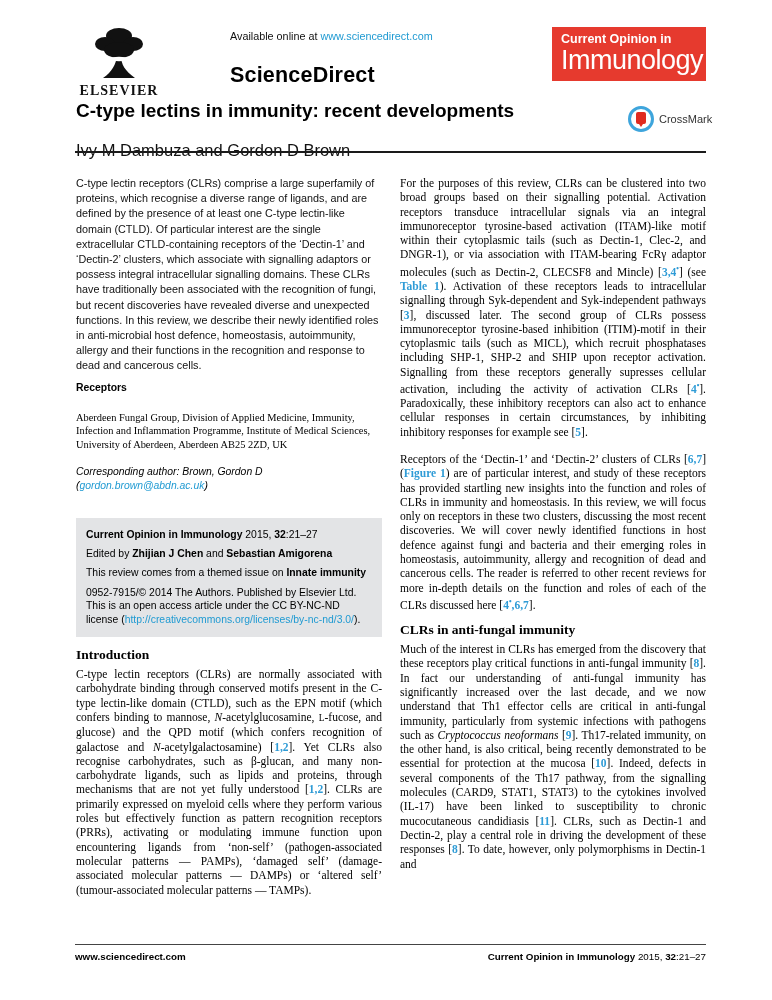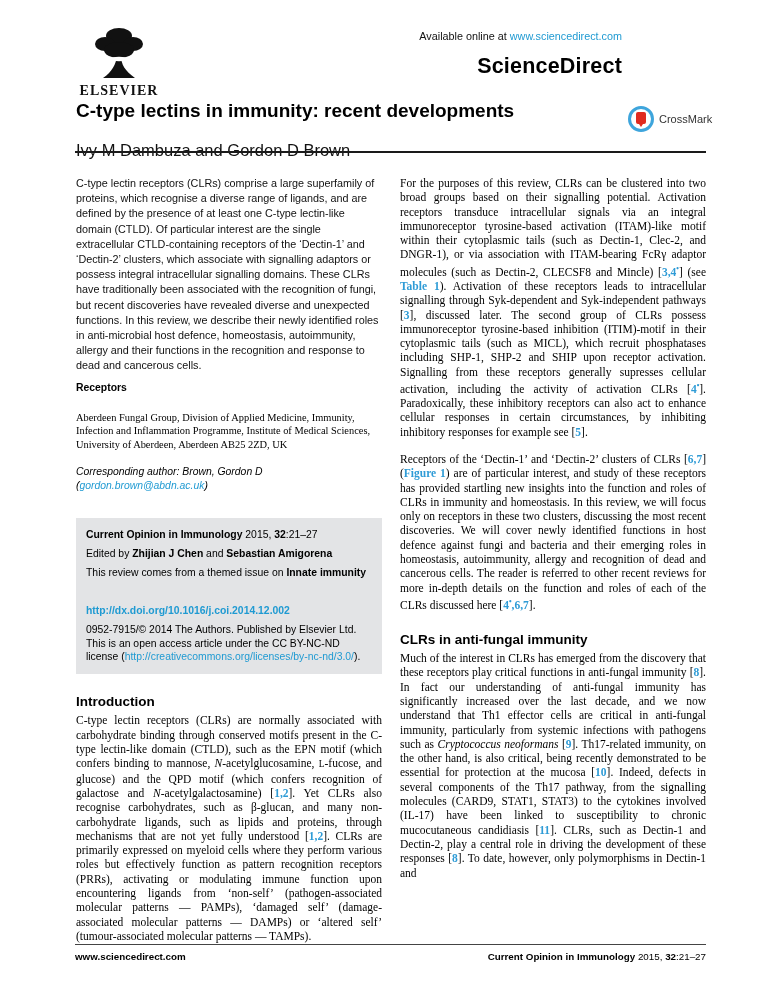--- a/index.html
+++ b/index.html
@@ -4,24 +4,24 @@
 <style>
   * { margin:0; padding:0; box-sizing:border-box; }
   body { background:#888; font-family:"Liberation Sans", sans-serif; }
   .page { position:relative; width:772px; height:1000px; background:#ffffff; margin:0 auto; overflow:hidden; }
 
   
   .elsevier { position:absolute; left:64px; top:26px; width:110px; text-align:center; color:#111; }
   .elsevier svg { display:block; margin:0 auto; }
   .elsevier-text { font-family:"Liberation Serif", serif; font-weight:700; font-size:14px; letter-spacing:1px; margin-top:1px; }
 
-  .center-head { position:absolute; left:230px; top:30px; width:392px; text-align:right; }
+  .center-head { position:absolute; left:230px; top:30px; width:392px; text-align:left; }
   .avail { font-size:10.8px; color:#111; }
   .avail a { color:#1f9ad2; text-decoration:none; }
-  .sd-logo { font-size:21.5px; font-weight:700; color:#000; margin-top:12px; letter-spacing:0.2px; }
+  .sd-logo { font-size:21.5px; font-weight:700; color:#000; margin-top:21px; letter-spacing:0.2px; }
 
   .badge { position:absolute; left:552px; top:27px; width:154px; height:54px; background:#e63a2e; color:#fff; padding:5px 8px 4px 9px; }
   .badge-line1 { font-size:12.5px; font-weight:700; }
   .badge-line2 { font-size:27px; font-weight:400; letter-spacing:-0.5px; line-height:28px; }
 
   .title-block { position:absolute; left:76px; top:100px; width:560px; }
   .title-block h1 { font-size:19px; font-weight:700; color:#000; }
   .authors { font-size:16.5px; color:#111; margin-top:19px; }
 
   .crossmark { position:absolute; left:628px; top:106px; width:92px; display:flex; align-items:center; gap:5px; }
@@ -42,21 +42,21 @@
   .addr-head { font-size:10.4px; font-weight:700; margin-top:8px; }
   .addr { font-size:10.4px; line-height:13.8px; margin-top:18px;font-family:Liberation Serif, serif; }
   .corr { font-size:10.4px; line-height:13.8px; margin-top:13px;font-style:italic; }
 
   .info-box { background:#e3e4e6; margin-top:25px; padding:10px 10px 11px 10px; font-size:10.4px; line-height:13.4px; }
   .info-box p { margin-bottom:6px; }
   .info-box .doi { margin-top:24px; margin-bottom:6px; font-weight:700; }
   .info-box .doi a { color:#1f9ad2; text-decoration:none; }
   .info-box .license { margin-bottom:0; }
 
-  h2 { font-size:13.5px; font-weight:700; color:#000; margin-top:20px; margin-bottom:4px; font-family:Liberation Sans, sans-serif; }
+  h2 { font-size:13.5px; font-weight:700; color:#000; margin-top:10px; margin-bottom:4px; font-family:Liberation Serif, serif; }
   .body { font-family:"Liberation Serif", serif; font-size:11.5px; line-height:14.3px; text-align:justify; color:#000; }
   .col.right .body + .body { margin-top:13px; }
 
   
   .seg-b { font-weight:700; }
   .seg-i { font-style:italic; }
   .seg-link { color:#1f9ad2; }
   .seg-ref { color:#2e9bd6;font-weight:bold; }
   .seg-sup { vertical-align:super; font-size:65%; }
   .seg-sc { font-size:82%; }
@@ -84,20 +84,24 @@
     <div class="elsevier-text">ELSEVIER</div>
   </div>
 
   <div class="center-head">
     <div class="avail">
       <span>Available online at </span><a href="#">www.sciencedirect.com</a>
     </div>
     <div class="sd-logo">ScienceDirect</div>
   </div>
 
+  <div class="badge">
+    <div class="badge-line1">Current Opinion in</div>
+    <div class="badge-line2">Immunology</div>
+  </div>
 
   <div class="title-block">
     <h1>C-type lectins in immunity: recent developments</h1>
     <div class="authors">Ivy M Dambuza and Gordon D Brown</div>
   </div>
 
   <div class="crossmark">
     <span class="cm-circle">
         <span class="cm-flag"></span>
       </span>
@@ -113,21 +117,20 @@
 
       <div class="addr-head">Receptors</div>
       <p class="addr">Aberdeen Fungal Group, Division of Applied Medicine, Immunity, Infection and Inflammation Programme, Institute of Medical Sciences, University of Aberdeen, Aberdeen AB25 2ZD, UK</p>
 
       <p class="corr"><span>Corresponding author: Brown, Gordon D (</span><span class="seg-link">gordon.brown@abdn.ac.uk</span><span>)</span></p>
 
       <div class="info-box">
         <p><span class="seg-b">Current Opinion in Immunology</span><span> 2015, </span><span class="seg-b">32</span><span>:21–27</span></p>
         <p><span>Edited by </span><span class="seg-b">Zhijian J Chen</span><span> and </span><span class="seg-b">Sebastian Amigorena</span></p>
         <p><span>This review comes from a themed issue on </span><span class="seg-b">Innate immunity</span></p>
-        <p class="doi"><a href="#">http://dx.doi.org/10.1016/j.coi.2014.12.002</a></p>
         <p class="license"><span>0952-7915/© 2014 The Authors. Published by Elsevier Ltd. This is an open access article under the CC BY-NC-ND license (</span><span class="seg-link">http://creativecommons.org/licenses/by-nc-nd/3.0/</span><span>).</span></p>
       </div>
 
       <h2>Introduction</h2>
       <p class="body"><span>C-type lectin receptors (CLRs) are normally associated with carbohydrate binding through conserved motifs present in the C-type lectin-like domain (CTLD), such as the EPN motif (which confers binding to mannose, </span><span class="seg-i">N</span><span>-acetylglucosamine, </span><span class="seg-sc">L</span><span>-fucose, and glucose) and the QPD motif (which confers recognition of galactose and </span><span class="seg-i">N</span><span>-acetylgalactosamine) [</span><span class="seg-ref">1,2</span><span>]. Yet CLRs also recognise carbohydrates, such as β-glucan, and many non-carbohydrate ligands, such as lipids and proteins, through mechanisms that are not yet fully understood [</span><span class="seg-ref">1,2</span><span>]. CLRs are primarily expressed on myeloid cells where they perform various roles but effectively function as pattern recognition receptors (PRRs), activating or modulating immune function upon encountering ligands from ‘non-self’ (pathogen-associated molecular patterns — PAMPs), ‘damaged self’ (damage-associated molecular patterns — DAMPs) or ‘altered self’ (tumour-associated molecular patterns — TAMPs).</span></p>
     </div>
 
     <div class="col right">
       <p class="body"><span>For the purposes of this review, CLRs can be clustered into two broad groups based on their signalling potential. Activation receptors transduce intracellular signals via an integral immunoreceptor tyrosine-based activation (ITAM)-like motif within their cytoplasmic tails (such as Dectin-1, Clec-2, and DNGR-1), or via association with ITAM-bearing FcRγ adaptor molecules (such as Dectin-2, CLECSF8 and Mincle) [</span><span class="seg-ref">3,4</span><span class="seg-ref seg-sup">•</span><span>] (see </span><span class="seg-ref">Table 1</span><span>). Activation of these receptors leads to intracellular signalling through Syk-dependent and Syk-independent pathways [</span><span class="seg-ref">3</span><span>], discussed later. The second group of CLRs possess immunoreceptor tyrosine-based inhibition (ITIM)-motif in their cytoplasmic tails (such as MICL), which recruit phosphatases including SHP-1, SHP-2 and SHIP upon receptor activation. Signalling from these receptors generally supresses cellular activation, including the activity of activation CLRs [</span><span class="seg-ref">4</span><span class="seg-ref seg-sup">•</span><span>]. Paradoxically, these inhibitory receptors can also act to enhance cellular responses in certain circumstances, by inhibiting inhibitory responses for example see [</span><span class="seg-ref">5</span><span>].</span></p>
       <p class="body"><span>Receptors of the ‘Dectin-1’ and ‘Dectin-2’ clusters of CLRs [</span><span class="seg-ref">6,7</span><span>] (</span><span class="seg-ref">Figure 1</span><span>) are of particular interest, and study of these receptors has provided startling new insights into the function and roles of CLRs in immunity and homeostasis. In this review, we will focus only on receptors in these two clusters, discussing the most recent discoveries. We will cover newly identified functions in host defence against fungi and bacteria and their emerging roles in homeostasis, autoimmunity, allergy and recognition of dead and cancerous cells. The reader is referred to other recent reviews for more in-depth details on the function and roles of each of the CLRs discussed here [</span><span class="seg-ref">4</span><span class="seg-ref seg-sup">•</span><span class="seg-ref">,6,7</span><span>].</span></p>

